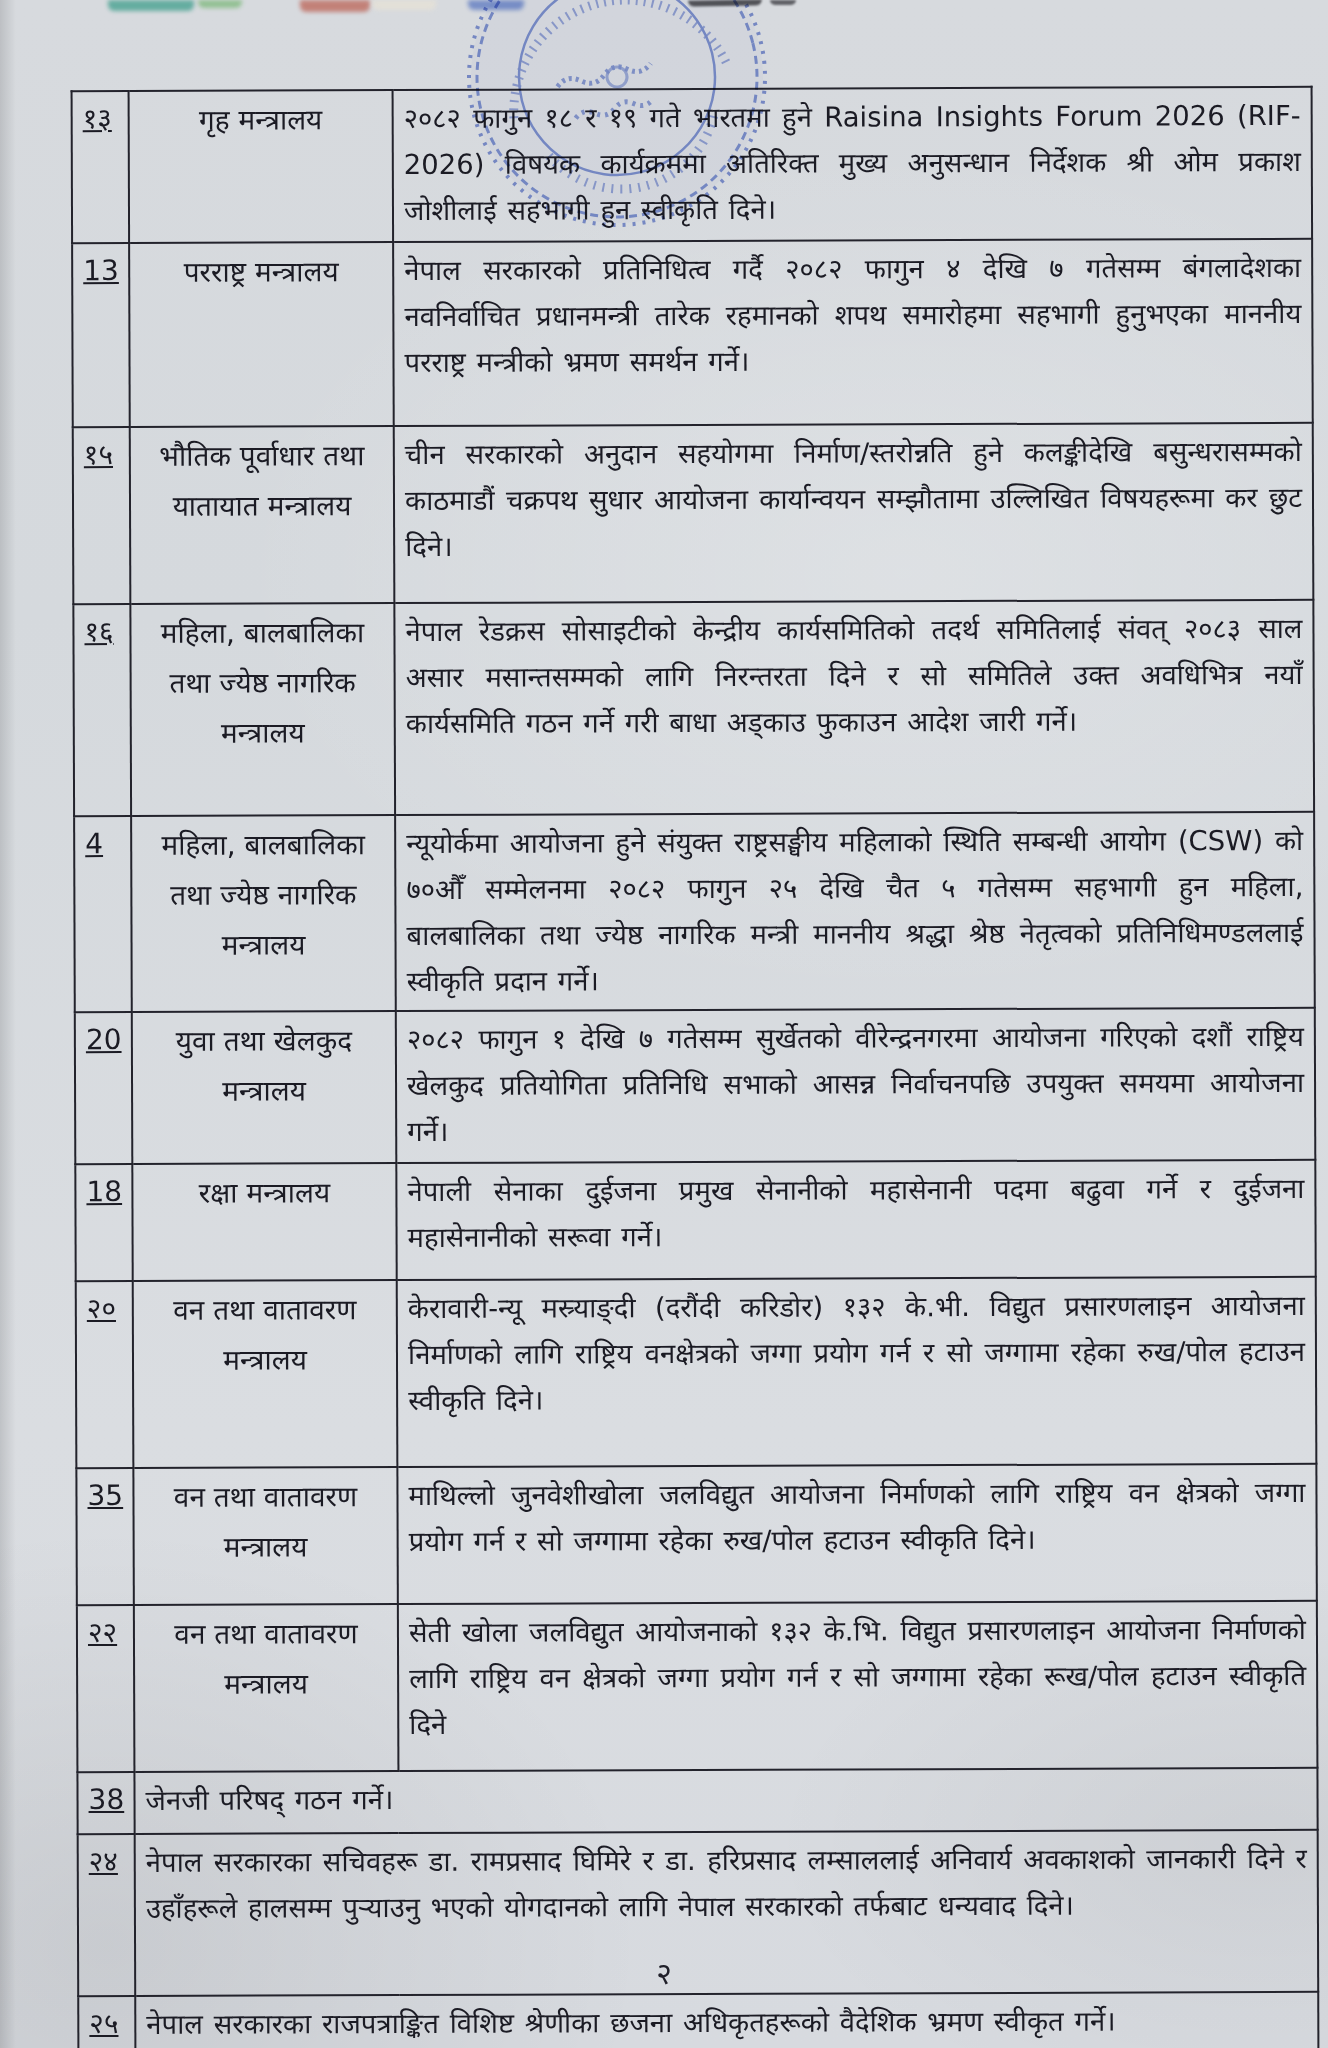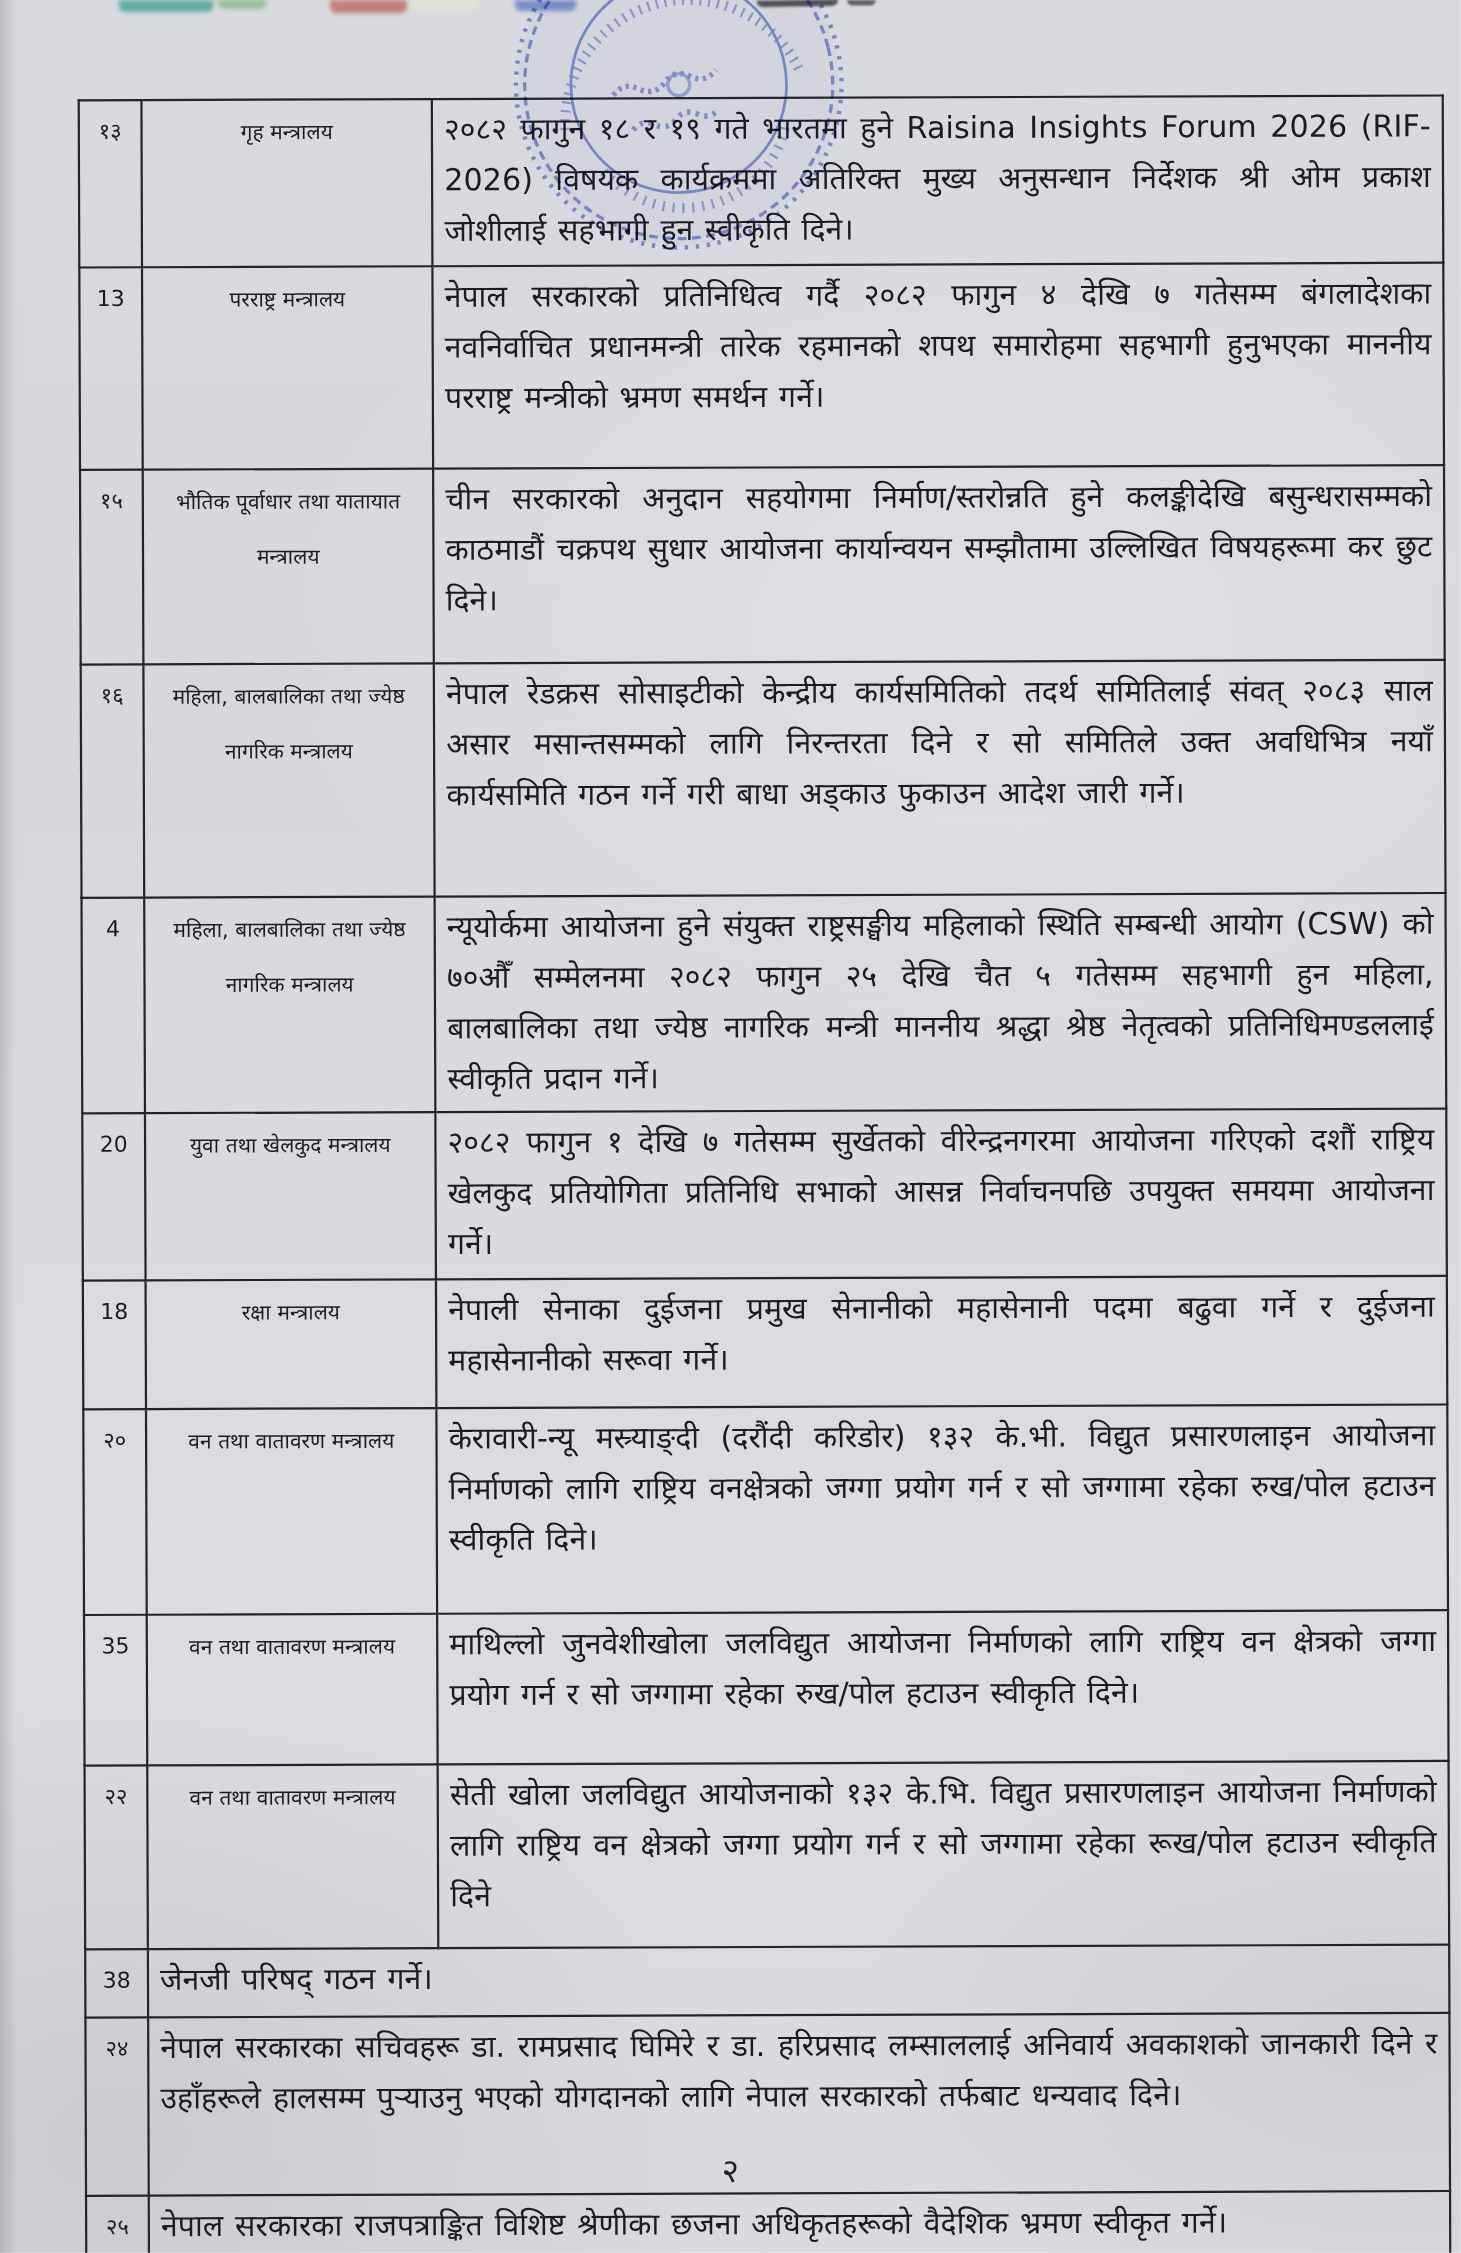--- a/index.html
+++ b/index.html
@@ -34,24 +34,24 @@
     border-collapse:collapse;table-layout:fixed;
     transform:rotate(-0.2deg);
     z-index:2;
   }
   table.doc td{
     border:2.5px solid #23232c;
     vertical-align:top;
     padding:4px 10px 6px 10px;
   }
   td.sn{
-    width:55px;text-align:center;font-size:20px;line-height:46px;padding:4px 2px;
+    width:55px;font-size:28px;line-height:46px;padding:4px 2px;text-decoration:underline;
   }
   td.ministry{
-    width:262px;text-align:center;font-size:19px;line-height:50px;padding-top:4px;
+    width:262px;text-align:center;font-size:28px;line-height:50px;padding-top:4px;
   }
   td.decision{
     font-size:27.5px;line-height:46px;text-align:justify;word-spacing:2px;
     padding-left:14px;padding-right:12px;
   }
   tr.rh140 td{height:140px} tr.rh172 td{height:172px} tr.rh165 td{height:165px}
   tr.rh200 td{height:200px} tr.rh180 td{height:180px} tr.rh105 td{height:105px}
   tr.rh175 td{height:175px} tr.rh125 td{height:125px} tr.rh155 td{height:155px}
   tr.rh150 td{height:150px} tr.rh50 td{height:50px}
 

